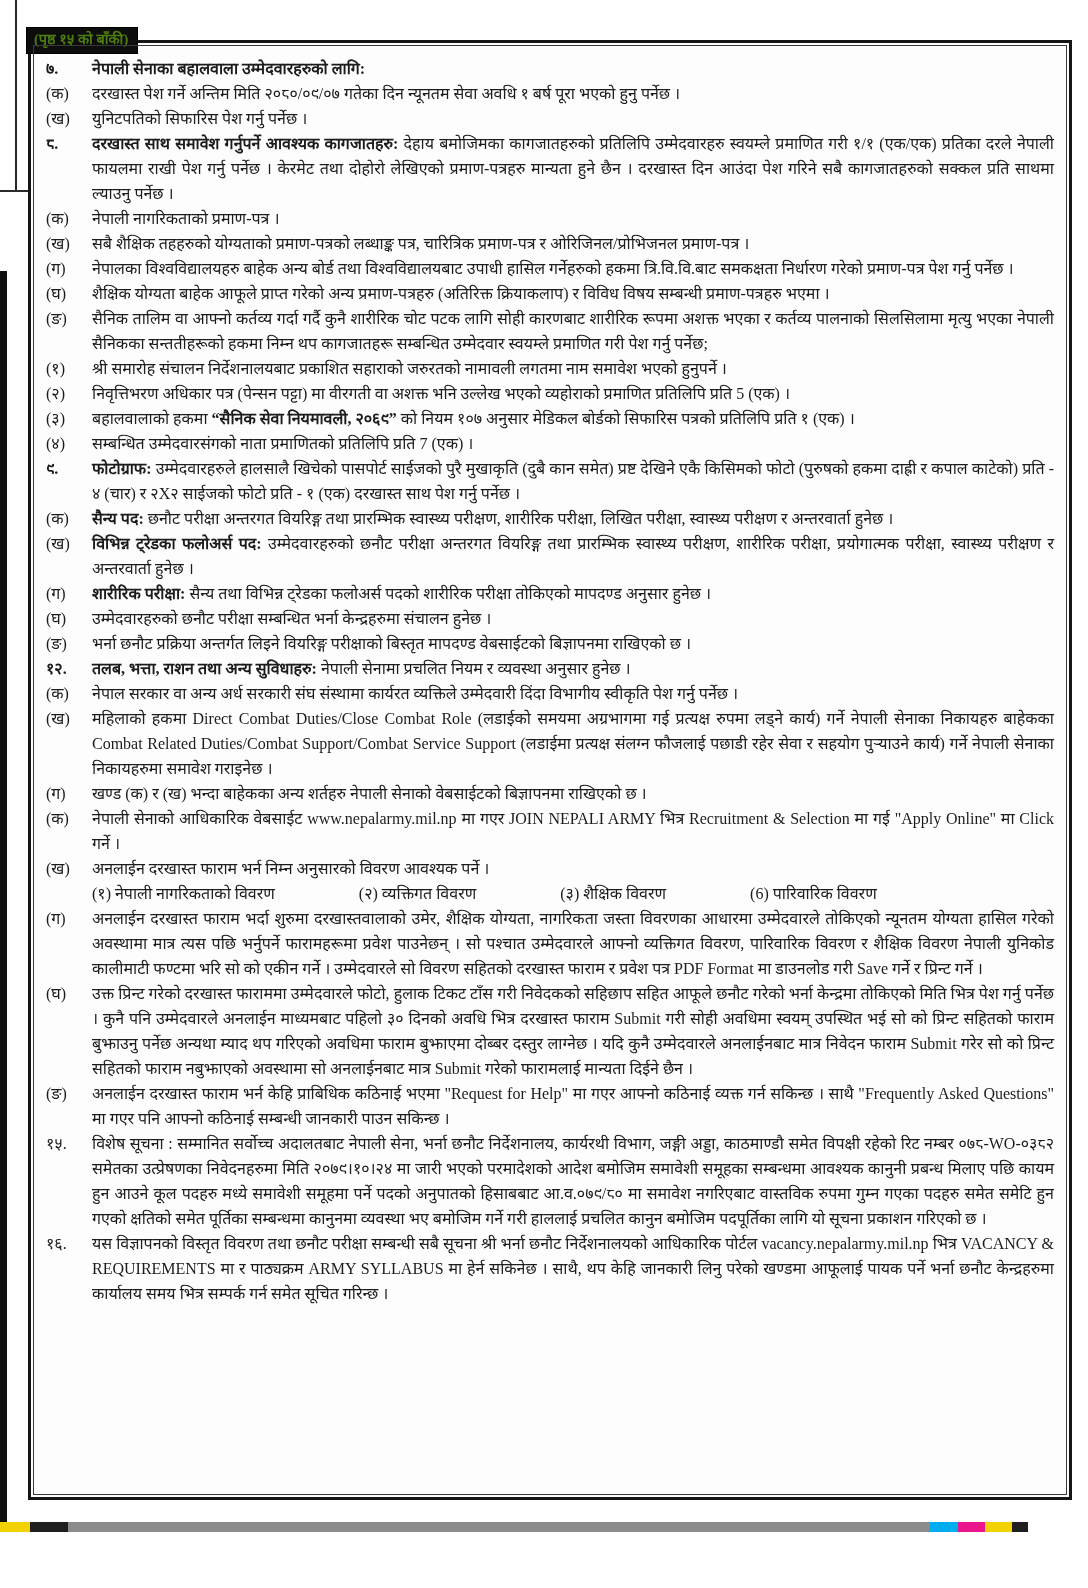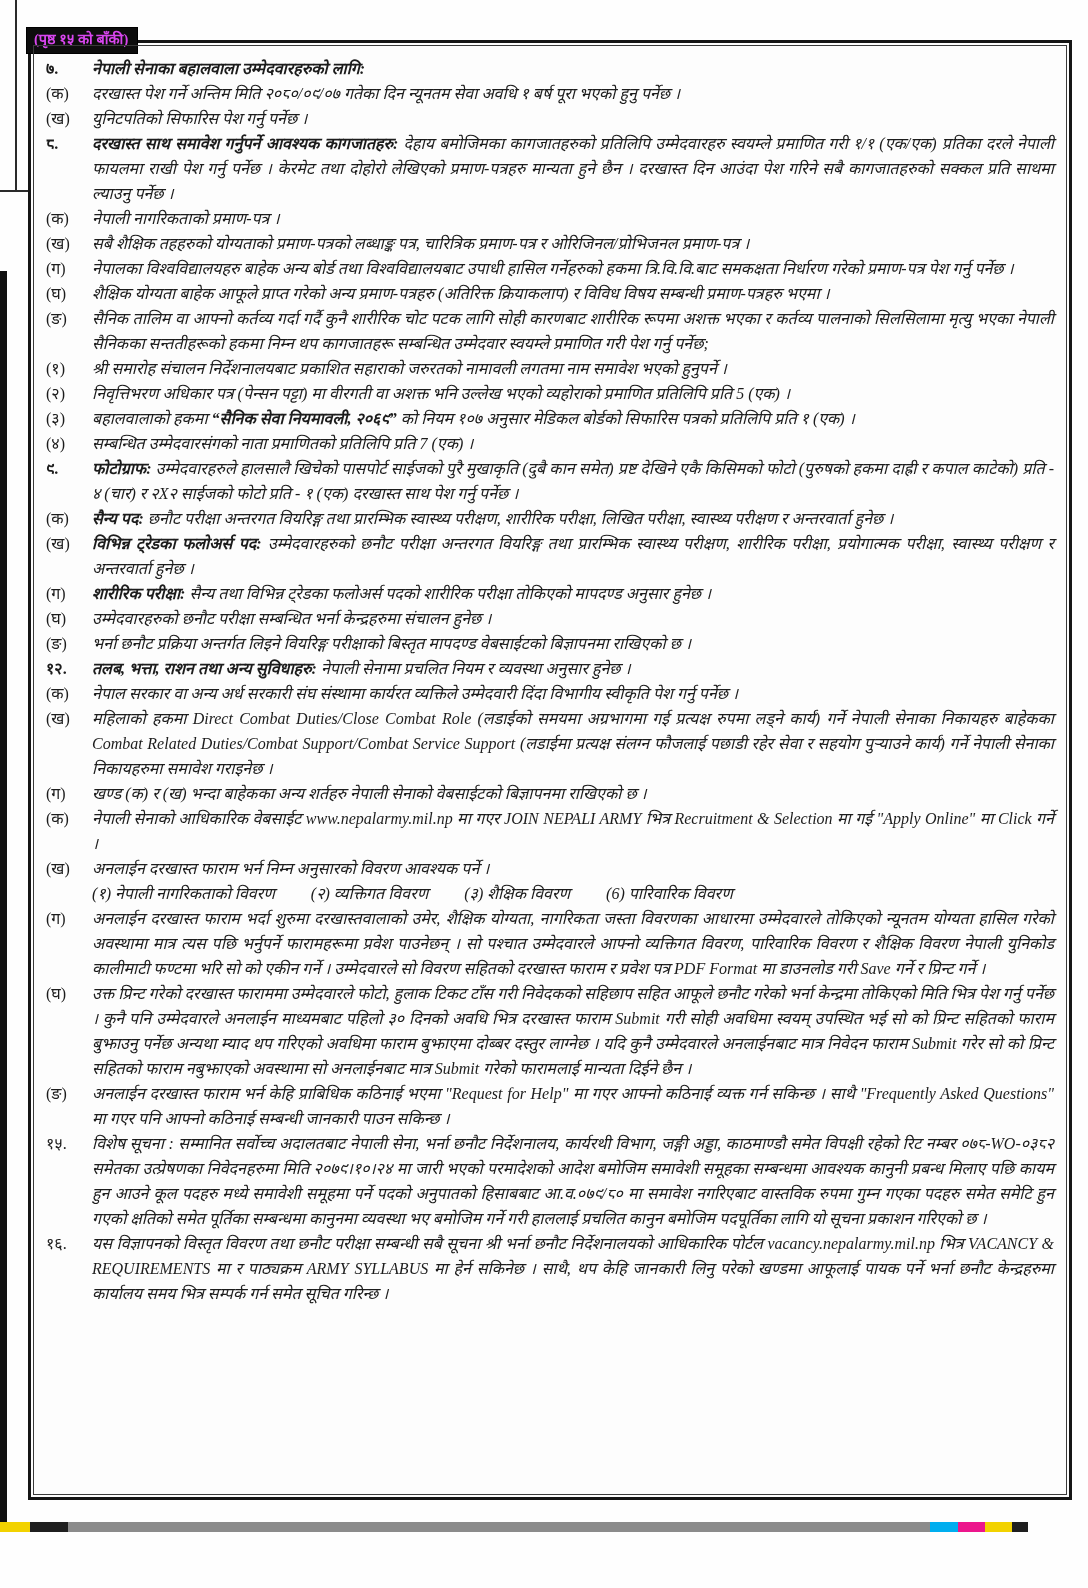--- a/index.html
+++ b/index.html
@@ -19,32 +19,32 @@
   .notice-box{
     position:absolute;left:28px;top:40px;width:1044px;height:1460px;
     border:3px solid #151515;background:#fdfdfd;box-sizing:border-box;
   }
   .notice-inner{
     position:absolute;inset:2px;border:1px solid #3a3a3a;
     padding:10px 12px 8px 12px;box-sizing:border-box;overflow:hidden;
   }
   .page-badge{
     position:absolute;top:-16px;left:-5px;
-    background:#0d0d0d;color:#d946ef;
+    background:#0d0d0d;color:#4d7c0f;
     font-weight:bold;font-size:14.5px;line-height:1;
     padding:4px 9px 6px 7px;white-space:nowrap;
     border:1px solid #000;
   }
   .list{font-size:16px;line-height:25px;}
   .row{display:flex;align-items:flex-start;}
   .num{flex:0 0 46px;white-space:nowrap;}
   .num.b{font-weight:bold;}
-  .txt{flex:1;text-align:justify;text-justify:inter-word;font-style:italic;}
+  .txt{flex:1;text-align:justify;text-justify:inter-word;}
   .txt span.b{font-weight:bold;}
-  .txt.spread{display:flex;flex-wrap:wrap;column-gap:36px;text-align:left;}
+  .txt.spread{display:flex;flex-wrap:wrap;column-gap:84px;text-align:left;}
 
   
   .print-bar{
     position:absolute;left:0px;top:1522px;height:10px;width:1028px;
     display:flex;
   }
   .print-bar .seg{height:100%;}
 </style>
 </head>
 <body>

